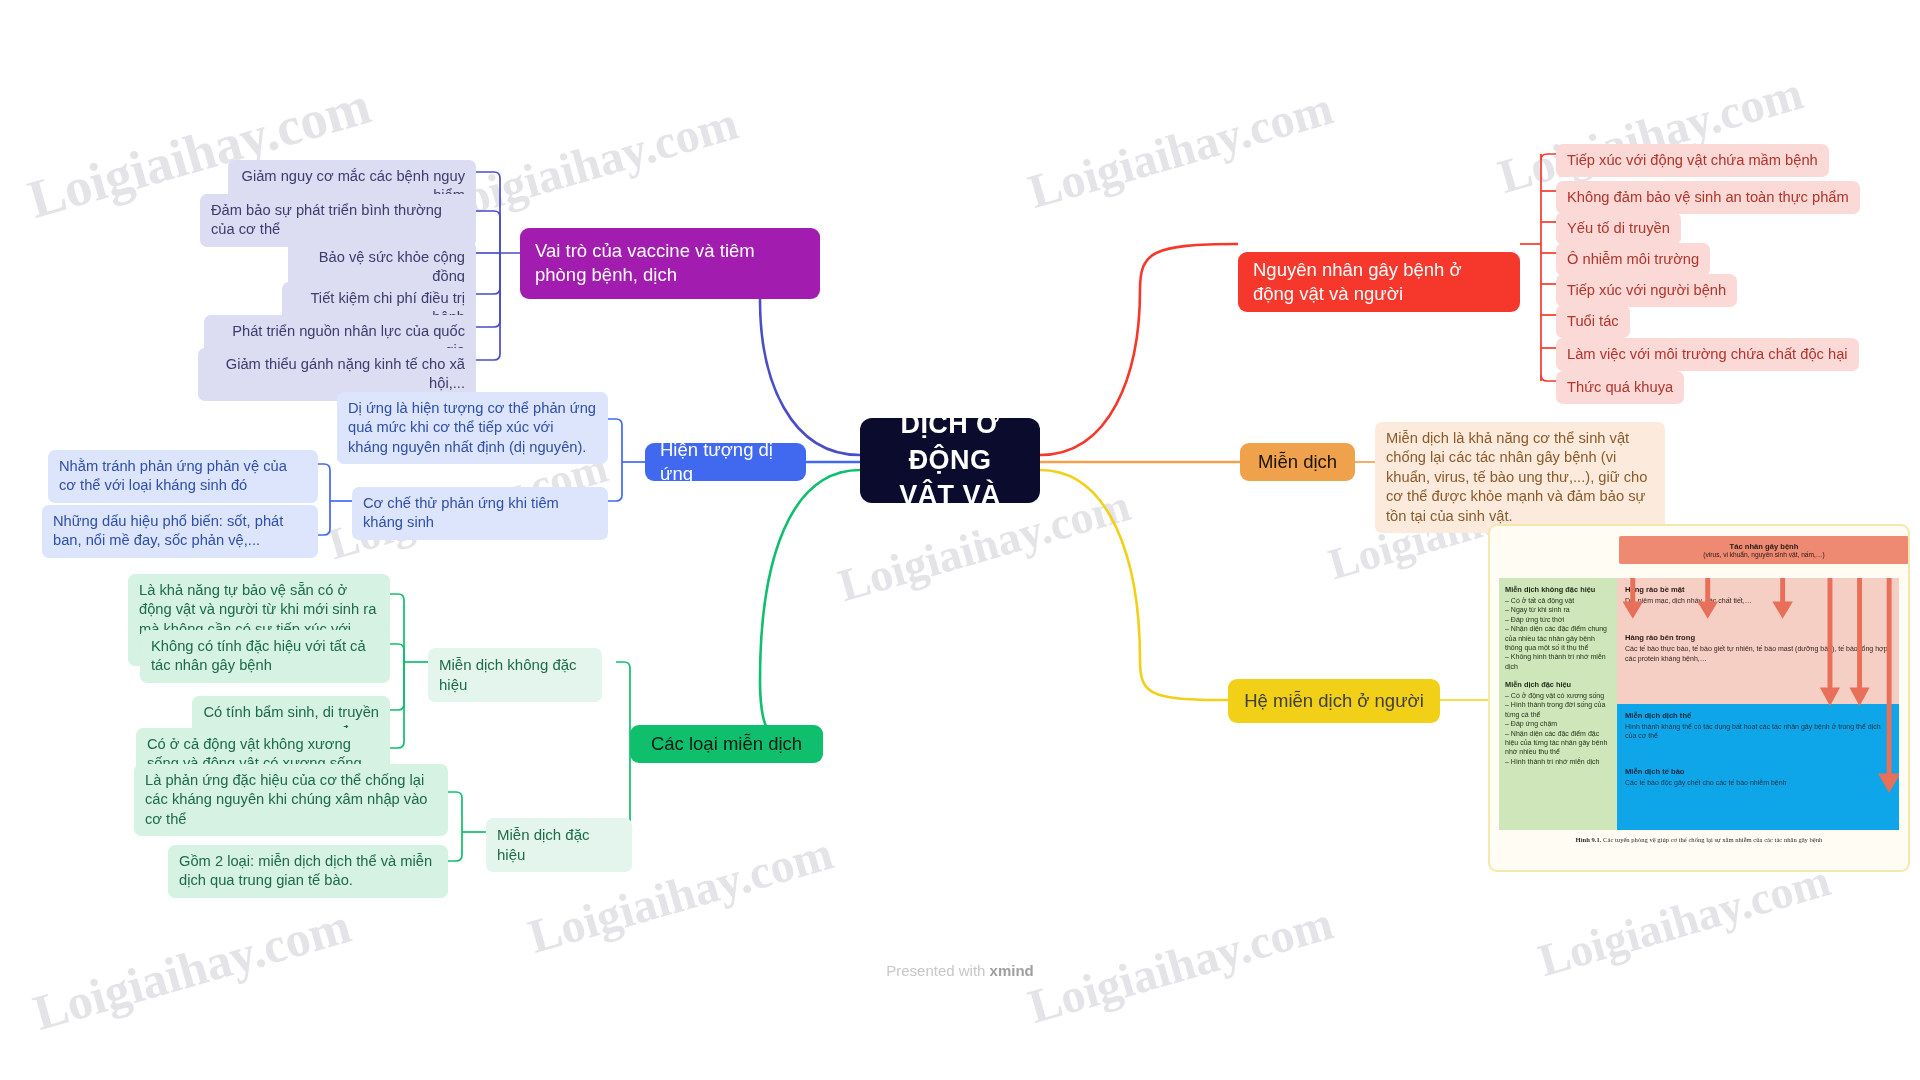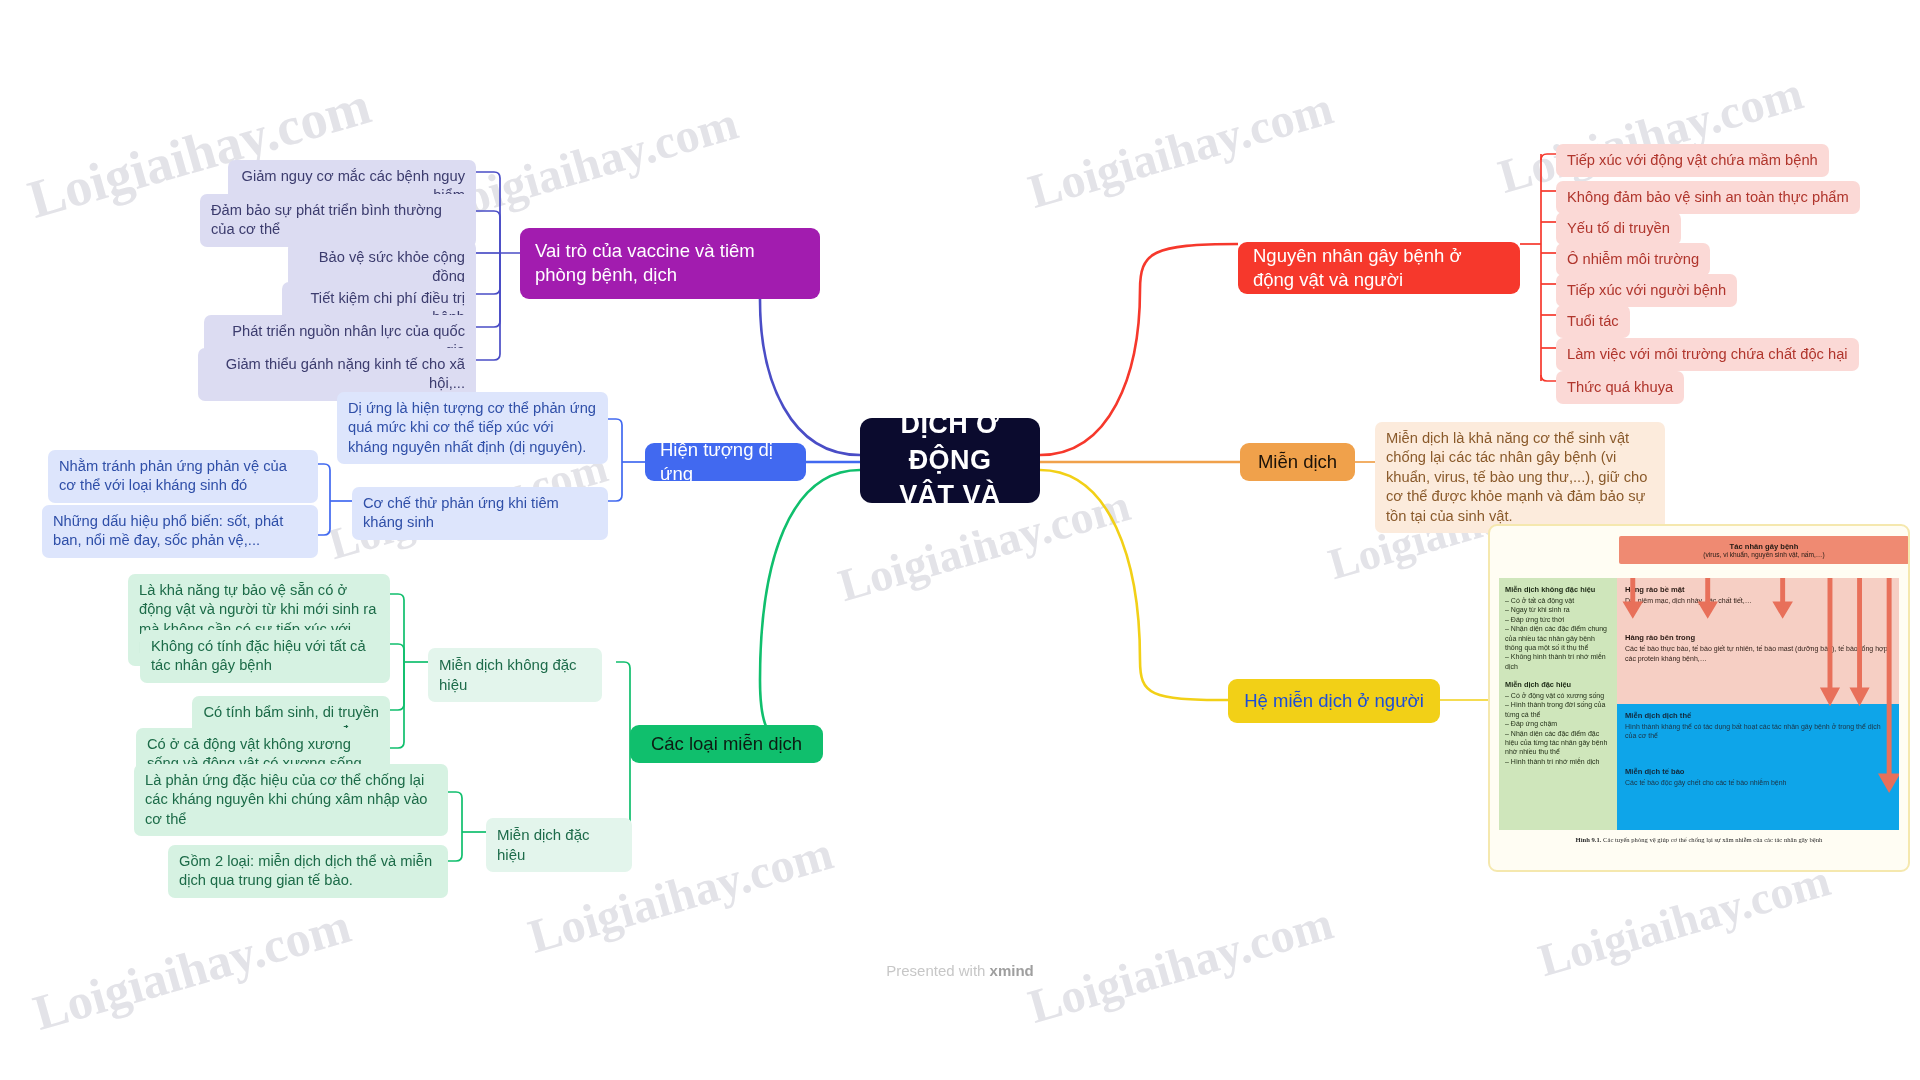--- a/index.html
+++ b/index.html
@@ -50,21 +50,21 @@
     padding: 10px 18px;
   }
 
   
   .main-label { font-size: 18.5px; padding: 11px 15px; border-radius: 9px; display:flex; align-items:center; }
   .ml-purple { background:#a21caf; color:#fff; }
   .ml-blue   { background:#4169f0; color:#fff; }
   .ml-green  { background:#10bf6d; color:#0d1b12; }
   .ml-red    { background:#f6382c; color:#fff; }
   .ml-orange { background:#f0a14b; color:#1b1208; }
-  .ml-yellow { background:#f2d017; color:#1d4ed8; }
+  .ml-yellow { background:#f2d017; color:#404040; }
 
   
   .chip { font-size: 14.7px; padding: 7px 11px; border-radius: 7px; }
   .chip-purple { background:#dcdcf2; color:#3c3c6e; }
   .chip-blue   { background:#dde5fc; color:#2f4fa8; }
   .chip-green  { background:#d6f2e2; color:#1c6b48; }
   .chip-green2 { background:#e3f5ec; color:#1d6b4a; }
   .chip-red    { background:#fbd9d6; color:#b0352c; }
   .chip-orange { background:#fcebdc; color:#8a5a2b; }
 
@@ -216,21 +216,21 @@
   <div class="node sub-label chip-green2 l" style="left:486px; top:818px; width:146px;">Miễn dịch đặc hiệu</div>
 
   <div class="node chip chip-green l" style="left:128px; top:574px; width:262px;">Là khả năng tự bảo vệ sẵn có ở động vật và người từ khi mới sinh ra mà không cần có sự tiếp xúc với kháng nguyên</div>
   <div class="node chip chip-green l" style="left:140px; top:630px; width:250px;">Không có tính đặc hiệu với tất cả tác nhân gây bệnh</div>
   <div class="node chip chip-green r" style="left:192px; top:696px; width:198px;">Có tính bẩm sinh, di truyền được.</div>
   <div class="node chip chip-green l" style="left:136px; top:728px; width:254px;">Có ở cả động vật không xương sống và động vật có xương sống.</div>
 
   <div class="node chip chip-green l" style="left:134px; top:764px; width:314px;">Là phản ứng đặc hiệu của cơ thể chống lại các kháng nguyên khi chúng xâm nhập vào cơ thể</div>
   <div class="node chip chip-green l" style="left:168px; top:845px; width:280px;">Gồm 2 loại: miễn dịch dịch thể và miễn dịch qua trung gian tế bào.</div>
 
-  <div class="node main-label ml-red" style="left:1238px; top:242px; width:282px; height:52px;">Nguyên nhân gây bệnh ở động vật và người</div>
+  <div class="node main-label ml-red" style="left:1238px; top:252px; width:282px; height:60px;">Nguyên nhân gây bệnh ở động vật và người</div>
 
   <div class="node chip chip-red l" style="left:1556px; top:144px;">Tiếp xúc với động vật chứa mầm bệnh</div>
   <div class="node chip chip-red l" style="left:1556px; top:181px;">Không đảm bảo vệ sinh an toàn thực phẩm</div>
   <div class="node chip chip-red l" style="left:1556px; top:212px;">Yếu tố di truyền</div>
   <div class="node chip chip-red l" style="left:1556px; top:243px;">Ô nhiễm môi trường</div>
   <div class="node chip chip-red l" style="left:1556px; top:274px;">Tiếp xúc với người bệnh</div>
   <div class="node chip chip-red l" style="left:1556px; top:305px;">Tuổi tác</div>
   <div class="node chip chip-red l" style="left:1556px; top:338px;">Làm việc với môi trường chứa chất độc hại</div>
   <div class="node chip chip-red l" style="left:1556px; top:371px;">Thức quá khuya</div>
 

